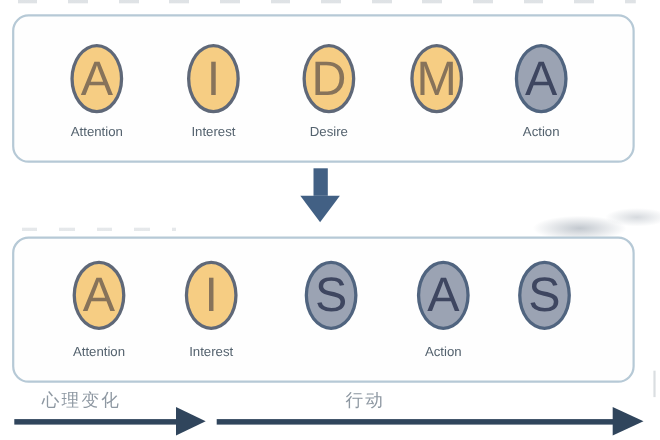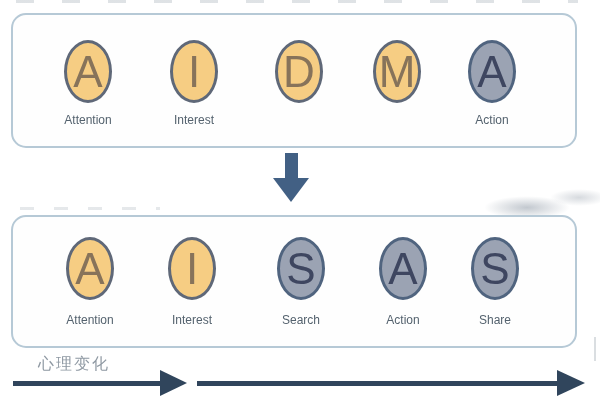--- a/index.html
+++ b/index.html
@@ -111,20 +111,21 @@
   <div class="step row-top" style="left:144px; top:40px;">
     <div class="circle circle-yellow">
       <span class="circle-letter">I</span>
     </div>
     <div class="step-label">Interest</div>
   </div>
   <div class="step row-top" style="left:249px; top:40px;">
     <div class="circle circle-yellow">
       <span class="circle-letter">D</span>
     </div>
+    <div class="step-label">Desire</div>
   </div>
   <div class="step row-top" style="left:347px; top:40px;">
     <div class="circle circle-yellow">
       <span class="circle-letter">M</span>
     </div>
   </div>
   <div class="step row-top" style="left:442px; top:40px;">
     <div class="circle circle-gray">
       <span class="circle-letter">A</span>
     </div>
@@ -151,36 +152,35 @@
   <div class="step row-bottom" style="left:142px; top:237px;">
     <div class="circle circle-yellow">
       <span class="circle-letter">I</span>
     </div>
     <div class="step-label">Interest</div>
   </div>
   <div class="step row-bottom" style="left:251px; top:237px;">
     <div class="circle circle-gray">
       <span class="circle-letter">S</span>
     </div>
-    <div class="step-label">Search</div>
   </div>
   <div class="step row-bottom" style="left:353px; top:237px;">
     <div class="circle circle-gray">
       <span class="circle-letter">A</span>
     </div>
     <div class="step-label">Action</div>
   </div>
   <div class="step row-bottom" style="left:445px; top:237px;">
     <div class="circle circle-gray">
       <span class="circle-letter">S</span>
     </div>
-    <div class="step-label">Share</div>
   </div>
 
   <div id="phase-label-1" class="phase-label">心理变化</div>
+  <div id="phase-label-2" class="phase-label">行动</div>
 
   <div id="flow-arrow-1-shaft" class="flow-shaft"></div>
   <div id="flow-arrow-1-head" class="flow-head"></div>
   <div id="flow-arrow-2-shaft" class="flow-shaft"></div>
   <div id="flow-arrow-2-head" class="flow-head"></div>
 
   <div id="scan-dash-right" class="smudge"></div>
 </div>
 
 </body></html>

